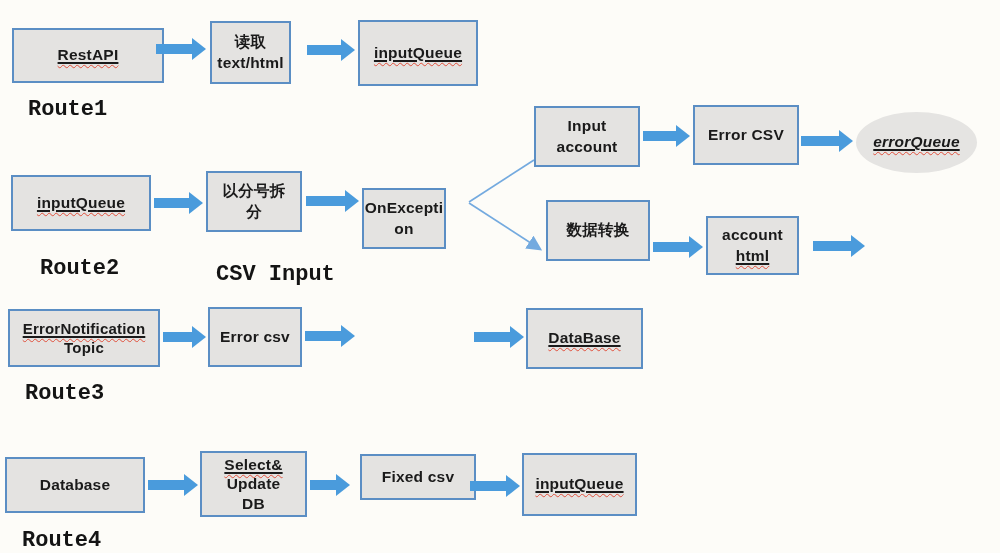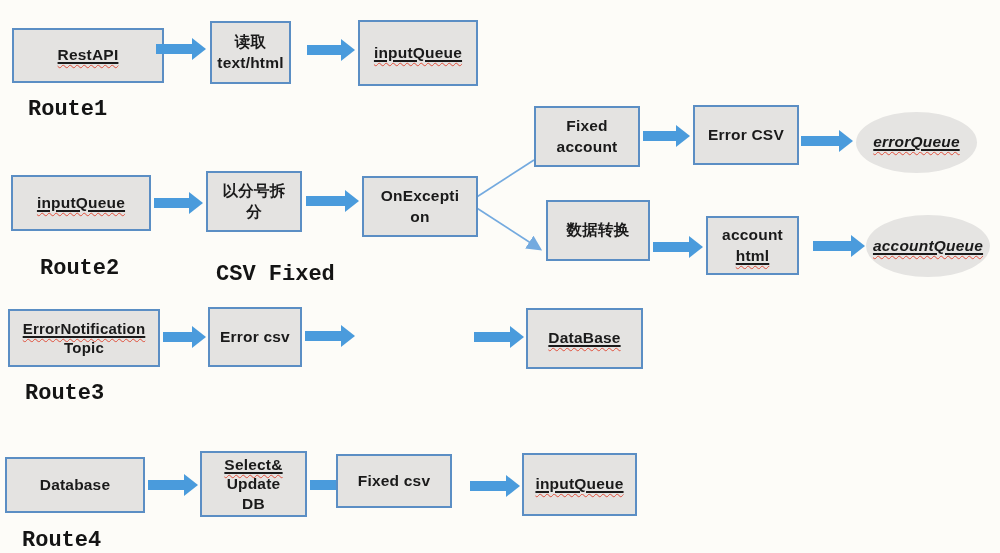--- a/index.html
+++ b/index.html
@@ -114,27 +114,27 @@
       <span class="head"></span>
     </div>
   <div class="node" style="left:206px;top:171px;width:96px;height:61px">
     <span class="line">以分号拆</span>
     <span class="line">分</span>
   </div>
   <div class="arrow" style="left:306px;top:190px;width:53px">
       <span class="shaft"></span>
       <span class="head"></span>
     </div>
-  <div class="node" style="left:362px;top:176px;width:116px;height:61px">
+  <div class="node" style="left:362px;top:188px;width:84px;height:61px">
     <span class="line">OnExcepti</span>
     <span class="line">on</span>
   </div>
 
   <div class="node" style="left:534px;top:106px;width:106px;height:61px">
-    <span class="line">Fixed</span>
+    <span class="line">Input</span>
     <span class="line">account</span>
   </div>
   <div class="arrow" style="left:643px;top:125px;width:47px">
       <span class="shaft"></span>
       <span class="head"></span>
     </div>
   <div class="node" style="left:693px;top:105px;width:106px;height:60px">
     <span class="line">Error CSV</span>
   </div>
   <div class="arrow" style="left:801px;top:130px;width:52px">
@@ -153,26 +153,23 @@
       <span class="head"></span>
     </div>
   <div class="node" style="left:706px;top:216px;width:93px;height:59px">
     <span class="line">account</span>
     <span class="line miss-u"><span class="miss-w">html</span></span>
   </div>
   <div class="arrow" style="left:813px;top:235px;width:52px">
       <span class="shaft"></span>
       <span class="head"></span>
     </div>
-  <div class="node ellipse" style="left:866px;top:215px;width:124px;height:62px">
-    <span class="line miss-u"><span class="miss-w">accountQueue</span></span>
-  </div>
 
   <div class="route-label" style="left:40px;top:256px">Route2</div>
-  <div class="route-label" style="left:216px;top:262px">CSV Fixed</div>
+  <div class="route-label" style="left:216px;top:262px">CSV Input</div>
 
   <div class="node" style="left:8px;top:309px;width:152px;height:58px;font-size:15px">
     <span class="line miss-u"><span class="miss-w">ErrorNotification</span></span>
     <span class="line">Topic</span>
   </div>
   <div class="arrow" style="left:163px;top:326px;width:43px">
       <span class="shaft"></span>
       <span class="head"></span>
     </div>
   <div class="node" style="left:208px;top:307px;width:94px;height:60px">
@@ -200,21 +197,21 @@
     </div>
   <div class="node" style="left:200px;top:451px;width:107px;height:66px;line-height:1.25">
     <span class="line miss-u"><span class="miss-w">Select&amp;</span></span>
     <span class="line">Update</span>
     <span class="line">DB</span>
   </div>
   <div class="arrow" style="left:310px;top:474px;width:40px">
       <span class="shaft"></span>
       <span class="head"></span>
     </div>
-  <div class="node" style="left:336px;top:454px;width:116px;height:54px">
+  <div class="node" style="left:360px;top:454px;width:116px;height:46px">
     <span class="line">Fixed csv</span>
   </div>
   <div class="arrow" style="left:470px;top:475px;width:50px">
       <span class="shaft"></span>
       <span class="head"></span>
     </div>
   <div class="node" style="left:522px;top:453px;width:115px;height:63px">
     <span class="line miss-u"><span class="miss-w">inputQueue</span></span>
   </div>
   <div class="route-label" style="left:22px;top:528px">Route4</div>

